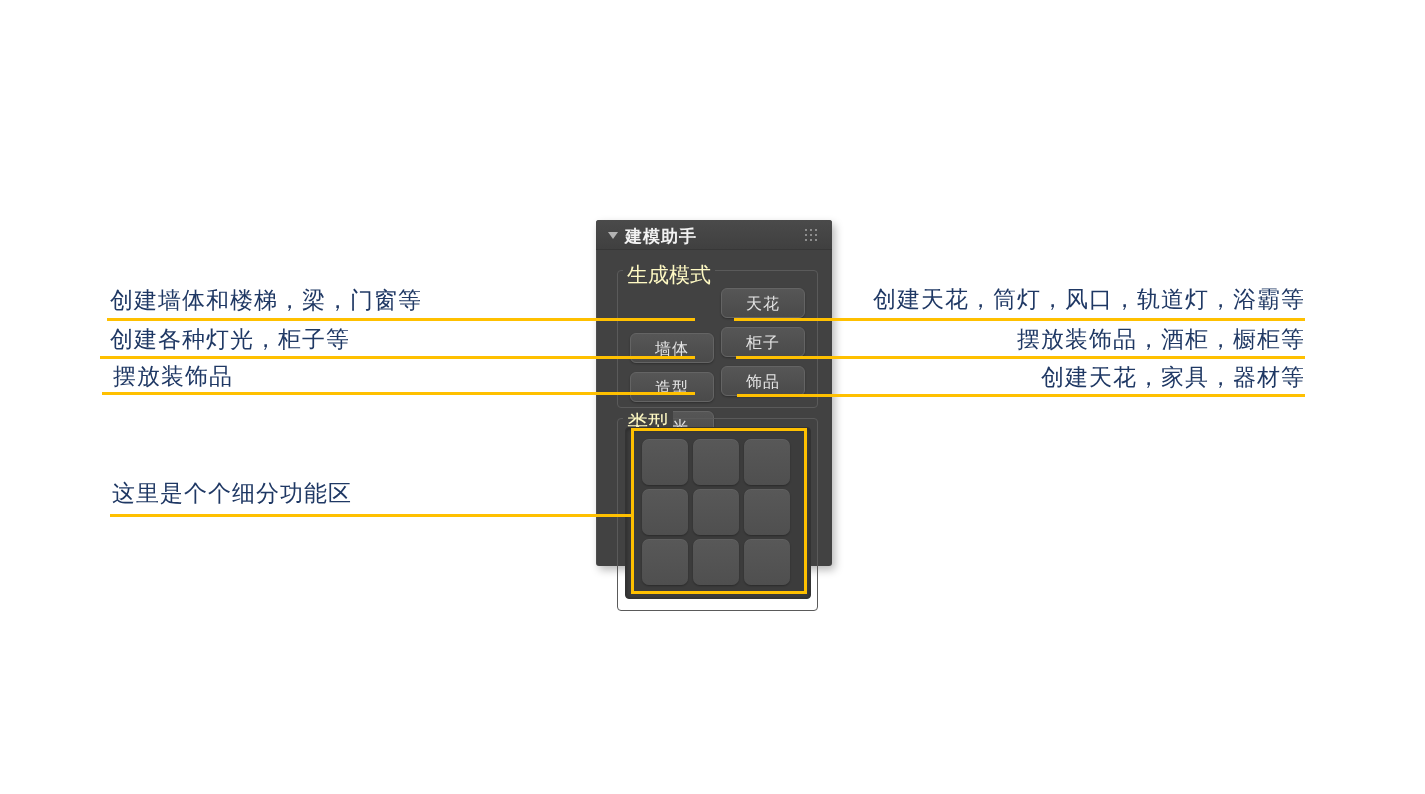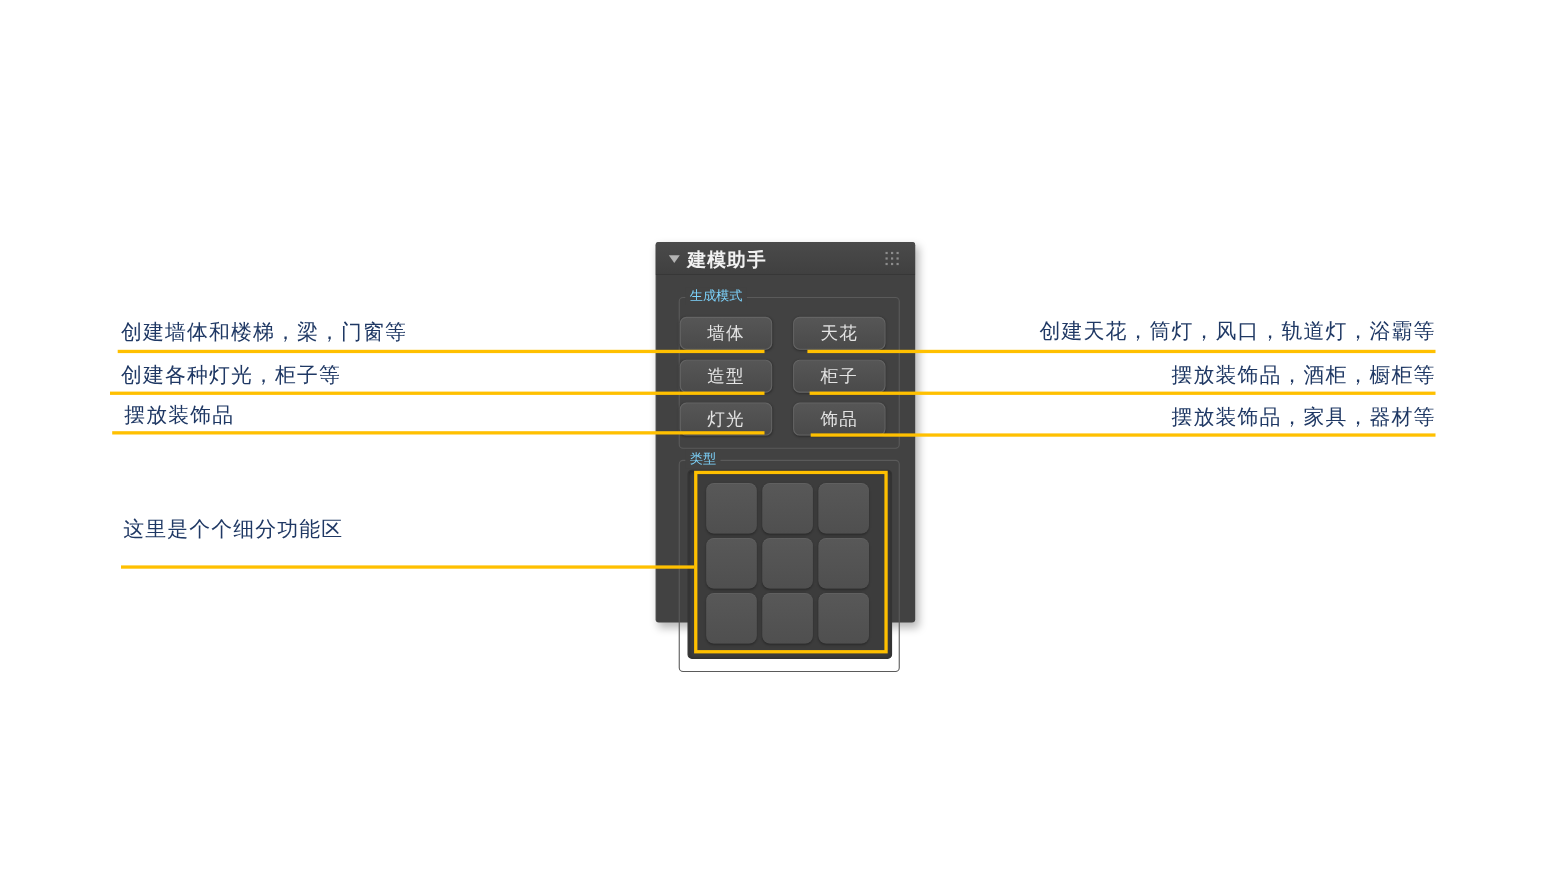--- a/index.html
+++ b/index.html
@@ -67,22 +67,22 @@
   .groupbox {
     position: absolute;
     border: 1px solid #5a5a5a;
     border-radius: 4px;
   }
   .groupbox-label {
     position: absolute;
     top: -10px; left: 5px;
     background: var(--panel-bg);
     padding: 0 4px;
-    font-size: 12px;
-    color: #7dd3fc;
+    font-size: 21px;
+    color: #fef9c3;
     white-space: nowrap;
     text-align: right;
   }
   .gb-generate { left: 21px; top: 50px; width: 201px; height: 138px; }
   .gb-type     { left: 21px; top: 198px; width: 201px; height: 193px; }
 
   
   .mode-btn {
     position: absolute;
     width: 84px; height: 30px;
@@ -90,21 +90,21 @@
     border: 1px solid #646464;
     border-radius: 6px;
     color: #e4e4e4;
     font-size: 16px;
     text-align: center;
     line-height: 28px;
     letter-spacing: 1px;
     cursor: pointer;
     box-shadow: 0 1px 2px rgba(0,0,0,0.3);
   }
-  .btn-c1 { left: 22px; }
+  .btn-c1 { left: 34px; margin-top: 45px; }
   .btn-c2 { left: 125px; }
   .btn-r1 { top: 68px; }
   .btn-r2 { top: 107px; }
   .btn-r3 { top: 146px; }
 
   
   .type-container {
     position: absolute;
     left: 29px; top: 207px;
     width: 186px; height: 172px;
@@ -133,40 +133,40 @@
   }
   .ann-rect {
     position: absolute;
     left: 631px; top: 428px;
     width: 176px; height: 166px;
     border: 3px solid var(--accent);
   }
   .ann-text {
     position: absolute;
     color: var(--ann-text);
-    font-family: Liberation Serif, serif;
-    font-size: 19px;
+    font-family: Liberation Mono, monospace;
+    font-size: 23px;
     line-height: 25px;
     letter-spacing: 1px;
     white-space: nowrap;
   }
   .ann-right { text-align: left; }
 
   .line-l1 { left: 107px; top: 318px; width: 588px; }
   .line-l2 { left: 100px; top: 356px; width: 595px; }
   .line-l3 { left: 102px; top: 392px; width: 593px; }
   .line-l4 { left: 110px; top: 514px; width: 521px; }
   .line-r1 { left: 734px; top: 318px; width: 571px; }
   .line-r2 { left: 736px; top: 356px; width: 569px; }
   .line-r3 { left: 737px; top: 394px; width: 568px; }
 
   .text-l1 { left: 110px; top: 290px; }
   .text-l2 { left: 110px; top: 329px; }
   .text-l3 { left: 113px; top: 366px; }
-  .text-l4 { left: 112px; top: 469px; }
+  .text-l4 { left: 112px; top: 483px; }
   .text-r1 { right: 120px; top: 289px; }
   .text-r2 { right: 120px; top: 329px; }
   .text-r3 { right: 120px; top: 367px; }
 </style>
 </head>
 <body>
 
 <div class="panel">
 
   <div class="panel-header">
@@ -200,21 +200,21 @@
     <div class="type-cell"></div>
   </div>
 </div>
 
 <div class="ann-text text-l1">创建墙体和楼梯，梁，门窗等</div>
 <div class="ann-text text-l2">创建各种灯光，柜子等</div>
 <div class="ann-text text-l3">摆放装饰品</div>
 <div class="ann-text text-l4">这里是个个细分功能区</div>
 <div class="ann-text ann-right text-r1">创建天花，筒灯，风口，轨道灯，浴霸等</div>
 <div class="ann-text ann-right text-r2">摆放装饰品，酒柜，橱柜等</div>
-<div class="ann-text ann-right text-r3">摆放装饰品，家具，器材等</div>
+<div class="ann-text ann-right text-r3">创建天花，家具，器材等</div>
 
 <div class="ann-line line-l1"></div>
 <div class="ann-line line-l2"></div>
 <div class="ann-line line-l3"></div>
 <div class="ann-line line-l4"></div>
 <div class="ann-line line-r1"></div>
 <div class="ann-line line-r2"></div>
 <div class="ann-line line-r3"></div>
 
 <div class="ann-rect"></div>

